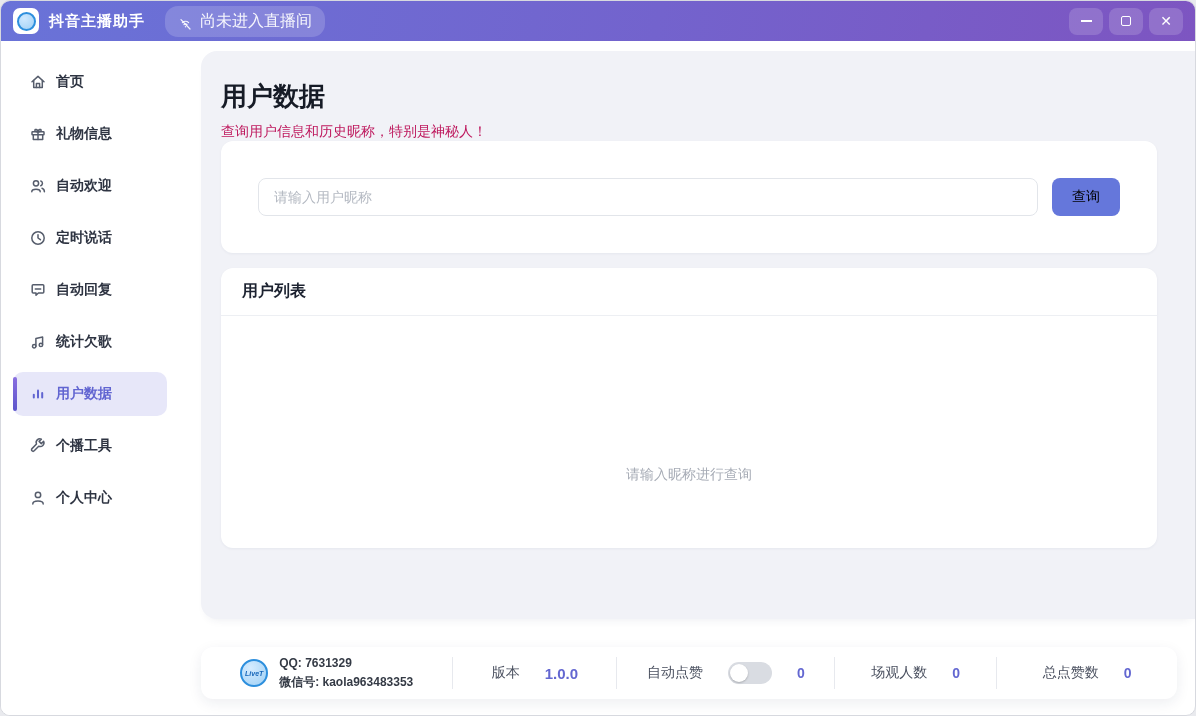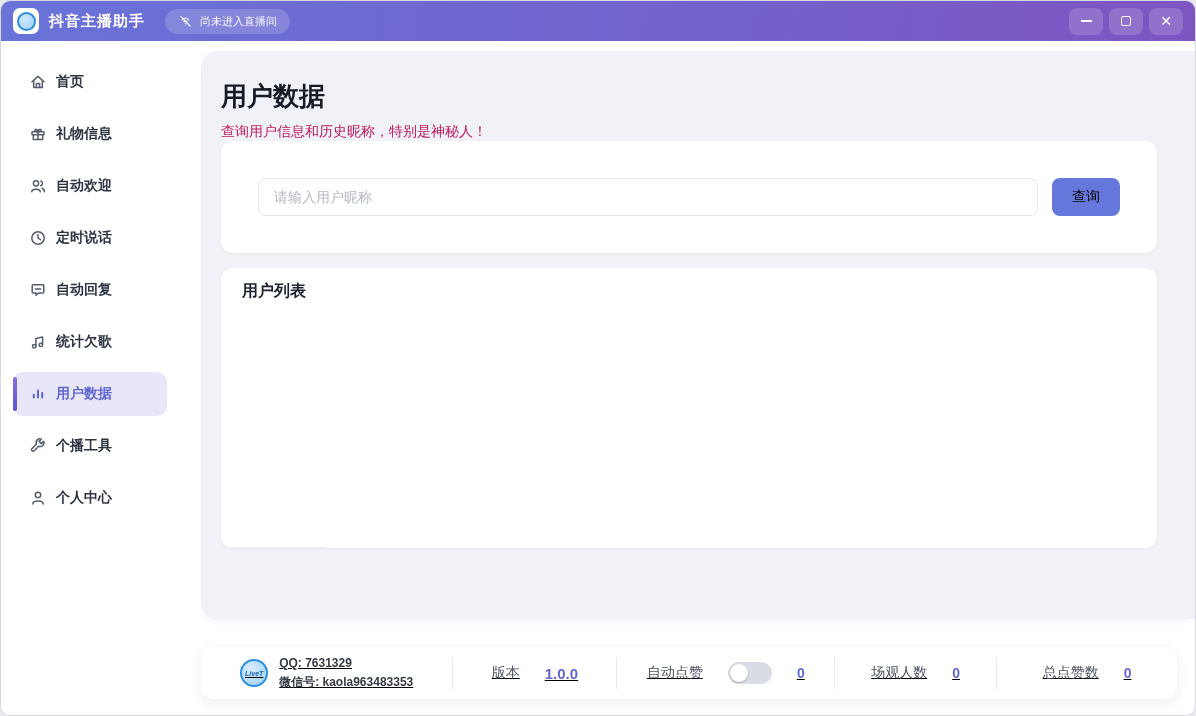--- a/index.html
+++ b/index.html
@@ -4,21 +4,21 @@
 <style>
   * { margin:0; padding:0; box-sizing:border-box; }
   html,body { width:1196px; height:716px; background:#e9eaee; font-family:"Liberation Sans","DejaVu Sans",sans-serif; }
   .window { position:relative; width:1196px; height:716px; background:#ffffff; border:1px solid #d7d9df; border-radius:10px; overflow:hidden; }
 
   
   .titlebar { height:40px; background:linear-gradient(100deg,#6973d8 0%,#7363cd 55%,#7d55c1 100%); display:flex; align-items:center; padding:0 12px; }
   .app-icon { width:26px; height:26px; border-radius:7px; background:#ffffff; display:flex; align-items:center; justify-content:center; margin-right:10px; flex:0 0 auto; }
   .app-logo { width:19px; height:19px; border-radius:50%; border:2px solid #2d8fdd; background:radial-gradient(circle at 35% 30%,#cfe9ff,#9fd0f5); color:#1b74c4; font-size:5px; font-weight:bold; display:flex; align-items:center; justify-content:center; overflow:hidden; }
   .app-title { color:#ffffff; font-size:15px; font-weight:bold; letter-spacing:1px; }
-  .status-badge { margin-left:20px; display:flex; align-items:flex-end; gap:7px; background:rgba(255,255,255,0.17); border-radius:13px; padding:5px 13px; color:rgba(255,255,255,0.93); font-size:11px; }
+  .status-badge { margin-left:20px; display:flex; align-items:flex-end; gap:7px; background:rgba(255,255,255,0.17); border-radius:13px; padding:5px 13px; color:rgba(255,255,255,0.93); font-size:16px; }
   .win-controls { margin-left:auto; display:flex; gap:6px; }
   .win-btn { width:34px; height:27px; border-radius:8px; background:rgba(255,255,255,0.16); color:#ffffff; display:flex; align-items:center; justify-content:center; cursor:pointer; }
   .glyph-min { width:11px; height:0; border-top:2px solid #fff; display:block; }
   .glyph-max { width:10px; height:10px; border:1.8px solid #fff; border-radius:2px; display:block; }
   .glyph-close { font-size:14px; line-height:1; }
 
   
   .sidebar { position:absolute; left:0; top:40px; width:182px; bottom:0; background:#ffffff; padding-top:19px; }
   .side-item { position:relative; height:44px; margin:0 16px 8px 12px; display:flex; align-items:center; gap:9px; padding:0 16px; border-radius:10px; color:#2e3442; font-size:14px; font-weight:bold; cursor:pointer; }
   .side-item svg { color:#565d6c; flex:0 0 auto; }
@@ -28,26 +28,26 @@
 
   
   .main-panel { position:absolute; left:200px; top:50px; right:0; bottom:96px; background:#f1f2f7; border-radius:16px 0 0 16px; padding:28px 38px 0 20px; box-shadow:0 6px 10px -6px rgba(40,50,90,0.10); }
   .page-title { font-size:26px; font-weight:bold; color:#161b26; }
   .page-subtitle { margin-top:9px; font-size:14px; color:#be185d;font-family:Liberation Serif, serif; }
   .card { background:#ffffff; border-radius:12px; box-shadow:0 1px 3px rgba(25,35,70,0.05); }
   .search-card { padding:37px; display:flex; gap:14px; align-items:center; }
   .search-input { flex:1; height:38px; border:1px solid #e2e5ea; border-radius:8px; padding:0 15px; font-size:14px; color:#333a45; outline:none; background:#fff; font-family:inherit; }
   .search-input::placeholder { color:#b4b9c2; }
   .search-btn { width:68px; height:38px; background:#6577db; color:#000000; border:none; border-radius:8px; font-size:14px; cursor:pointer; font-family:inherit; }
-  .list-card { margin-top:15px; height:280px; display:flex; flex-direction:row; }
+  .list-card { margin-top:15px; height:280px; display:flex; flex-direction:column; }
   .list-header { padding:13px 21px; font-size:16px; font-weight:bold; color:#1c2230; border-bottom:1px solid #edeff3; }
   .list-empty { flex:1; display:flex; align-items:center; justify-content:center; padding-top:85px; color:#a7acb6; font-size:14px; }
 
   
-  .footer { position:absolute; left:200px; right:18px; top:646px; height:52px; background:#ffffff; border-radius:12px; box-shadow:0 4px 14px rgba(30,40,80,0.08); display:flex; align-items:center;text-decoration:underline; }
+  .footer { position:absolute; left:200px; right:18px; top:646px; height:52px; background:#ffffff; border-radius:12px; box-shadow:0 4px 14px rgba(30,40,80,0.08); display:flex; align-items:center; }
   .f-sec { display:flex; align-items:center; justify-content:center; gap:25px; height:100%; }
   .f-div { width:1px; height:32px; background:#e7e9ee; flex:0 0 auto; }
   .f-contact { flex:253 0 0; gap:11px; }
   .f-version { flex:164 0 0; }
   .f-autolike { flex:218 0 0; }
   .f-viewers { flex:162 0 0; }
   .f-likes { flex:181 0 0; }
   .f-logo { width:28px; height:28px; border-radius:50%; border:2px solid #2d8fdd; background:radial-gradient(circle at 35% 30%,#d6ecff,#9fd0f5); color:#1565b8; font-size:7px; font-weight:bold; font-style:italic; display:flex; align-items:center; justify-content:center; flex:0 0 auto; }
   .f-contact-lines { font-size:12px; font-weight:bold; color:#343a45; line-height:1.55; }
   .f-label { font-size:14px; color:#4b5160; }
@@ -176,20 +176,21 @@
     <div class="page-title">用户数据</div>
     <div class="page-subtitle">查询用户信息和历史昵称，特别是神秘人！</div>
 
     <div class="card search-card">
       <input class="search-input" type="text" placeholder="请输入用户昵称" style="">
       <button class="search-btn">查询</button>
     </div>
 
     <div class="card list-card">
       <div class="list-header">用户列表</div>
+      <div class="list-empty">请输入昵称进行查询</div>
     </div>
   </div>
 
   <div class="footer">
     <div class="f-sec f-contact">
       <div class="f-logo">LiveT</div>
       <div class="f-contact-lines">
         <div>QQ: 7631329</div>
         <div>微信号: kaola963483353</div>
       </div>

